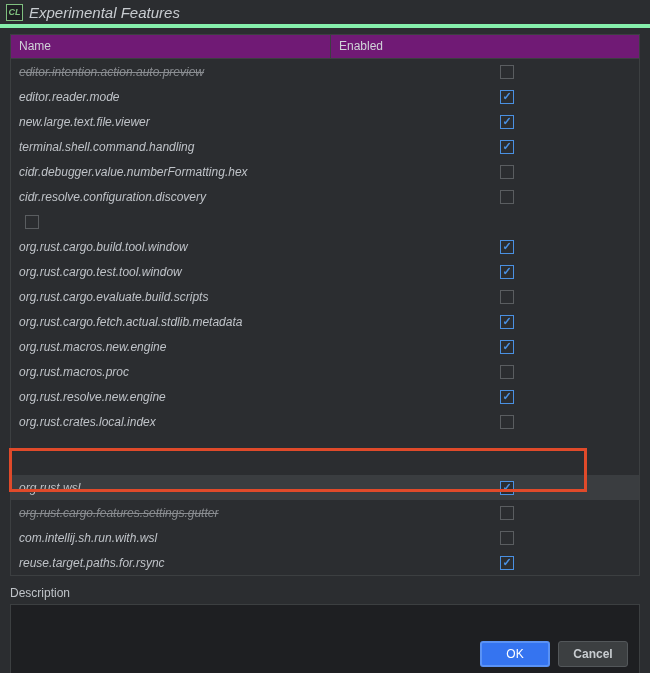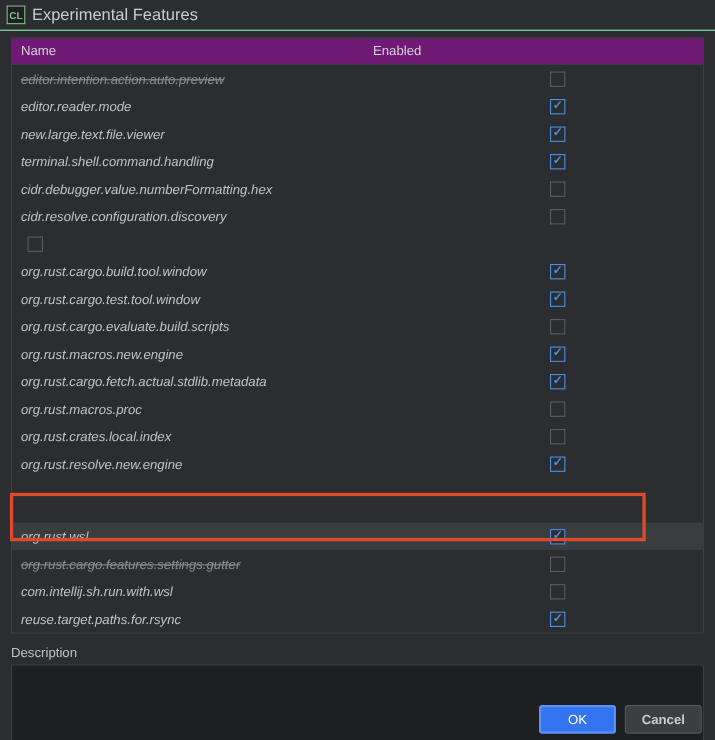--- a/index.html
+++ b/index.html
@@ -10,22 +10,23 @@
     font-size: 12px;
     color: #bfc3c8;
     overflow: hidden;
   }
   .titlebar {
     height: 28px;
     display: flex;
     align-items: center;
     padding: 0 6px;
     gap: 6px;
-    border-bottom: 1px solid #86efac;
-    background: #2b2d30;
+    border-bottom: 4px solid #86efac;
+    background: #2b2d30;
+    font-style: italic;
   }
   .app-icon {
     width: 17px; height: 17px;
     border: 1px solid #7fbf7f;
     color: #7fbf7f;
     font-size: 9px;
     font-weight: bold;
     display: flex;
     align-items: center;
     justify-content: center;
@@ -97,21 +98,21 @@
     color: #bfc3c8;
   }
   .desc-box {
     margin: 0 10px;
     height: 70px;
     background: #1e1f22;
     border: 1px solid #3c3f41;
   }
   .button-bar {
     position: absolute;
-    bottom: 0; right: 2px;
+    bottom: 0; right: 12px;
     height: 36px;
     display: flex;
     gap: 8px;
     padding: 4px 10px 0 0;
   }
   .btn {
     min-width: 70px;
     height: 26px;
     display: flex;
     align-items: center;
@@ -200,47 +201,47 @@
           <div class="cb on"></div>
         </div>
       </div>
       <div class="row">
         <div class="name-cell">org.rust.cargo.evaluate.build.scripts</div>
         <div class="enabled-cell">
           <div class="cb"></div>
         </div>
       </div>
       <div class="row">
+        <div class="name-cell">org.rust.cargo.fetch.actual.stdlib.metadata</div>
+        <div class="enabled-cell">
+          <div class="cb on"></div>
+        </div>
+      </div>
+      <div class="row">
         <div class="name-cell">org.rust.macros.new.engine</div>
         <div class="enabled-cell">
           <div class="cb on"></div>
         </div>
       </div>
       <div class="row">
-        <div class="name-cell">org.rust.cargo.fetch.actual.stdlib.metadata</div>
-        <div class="enabled-cell">
-          <div class="cb on"></div>
-        </div>
-      </div>
-      <div class="row">
         <div class="name-cell">org.rust.macros.proc</div>
         <div class="enabled-cell">
           <div class="cb"></div>
         </div>
       </div>
       <div class="row">
+        <div class="name-cell">org.rust.resolve.new.engine</div>
+        <div class="enabled-cell">
+          <div class="cb on"></div>
+        </div>
+      </div>
+      <div class="row">
         <div class="name-cell">org.rust.crates.local.index</div>
         <div class="enabled-cell">
           <div class="cb"></div>
-        </div>
-      </div>
-      <div class="row">
-        <div class="name-cell">org.rust.resolve.new.engine</div>
-        <div class="enabled-cell">
-          <div class="cb on"></div>
         </div>
       </div>
       <div class="row selected">
         <div class="name-cell">org.rust.wsl</div>
         <div class="enabled-cell">
           <div class="cb on"></div>
         </div>
       </div>
       <div class="row">
         <div class="name-cell strike">org.rust.cargo.features.settings.gutter</div>

